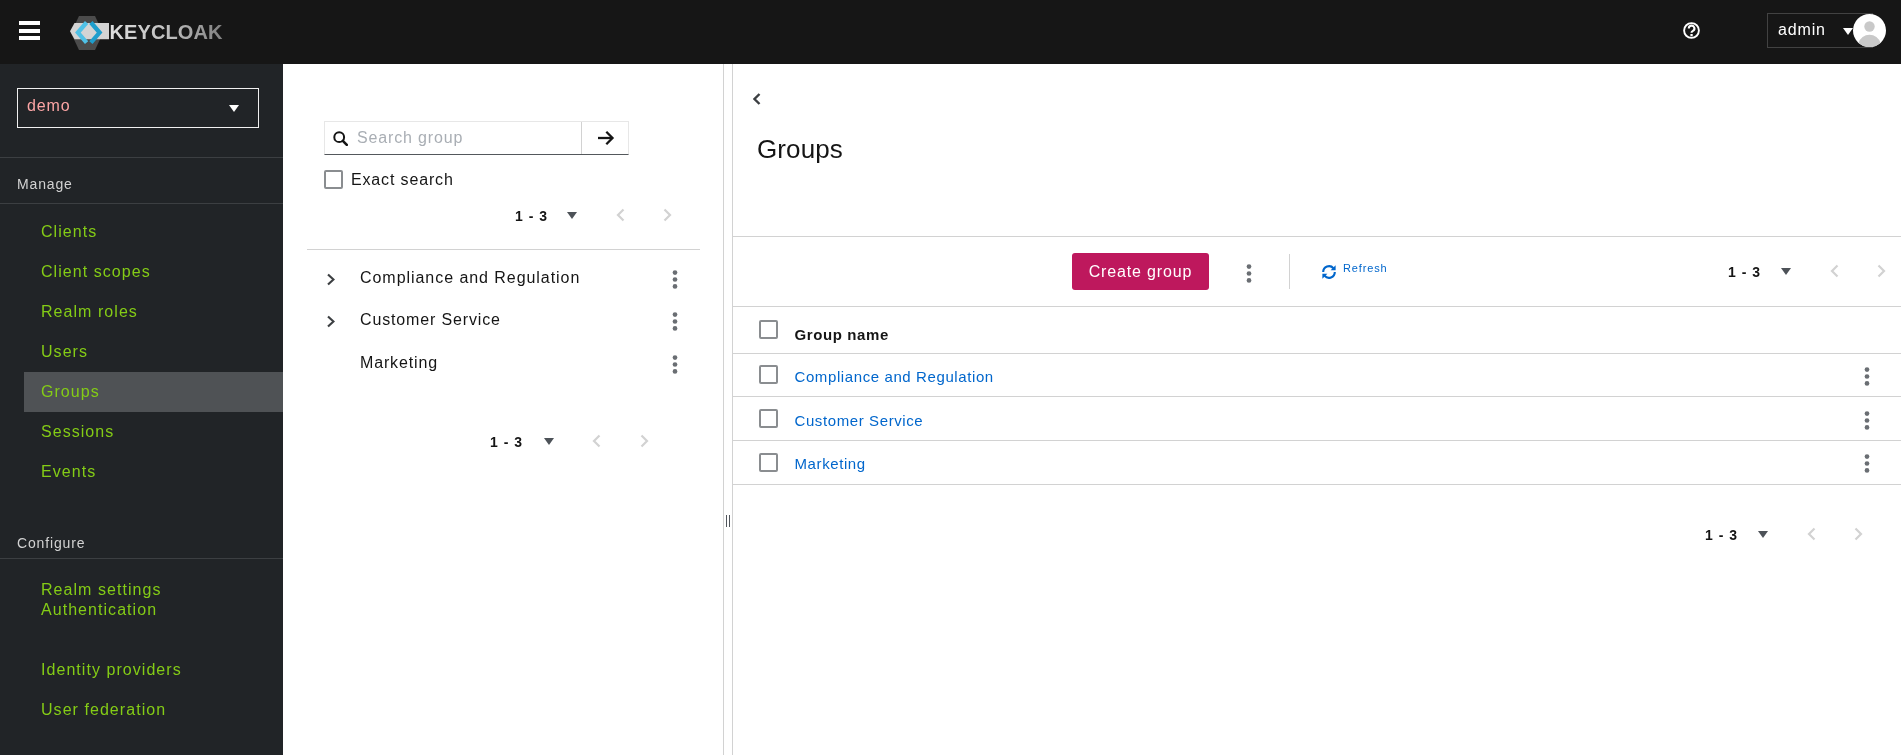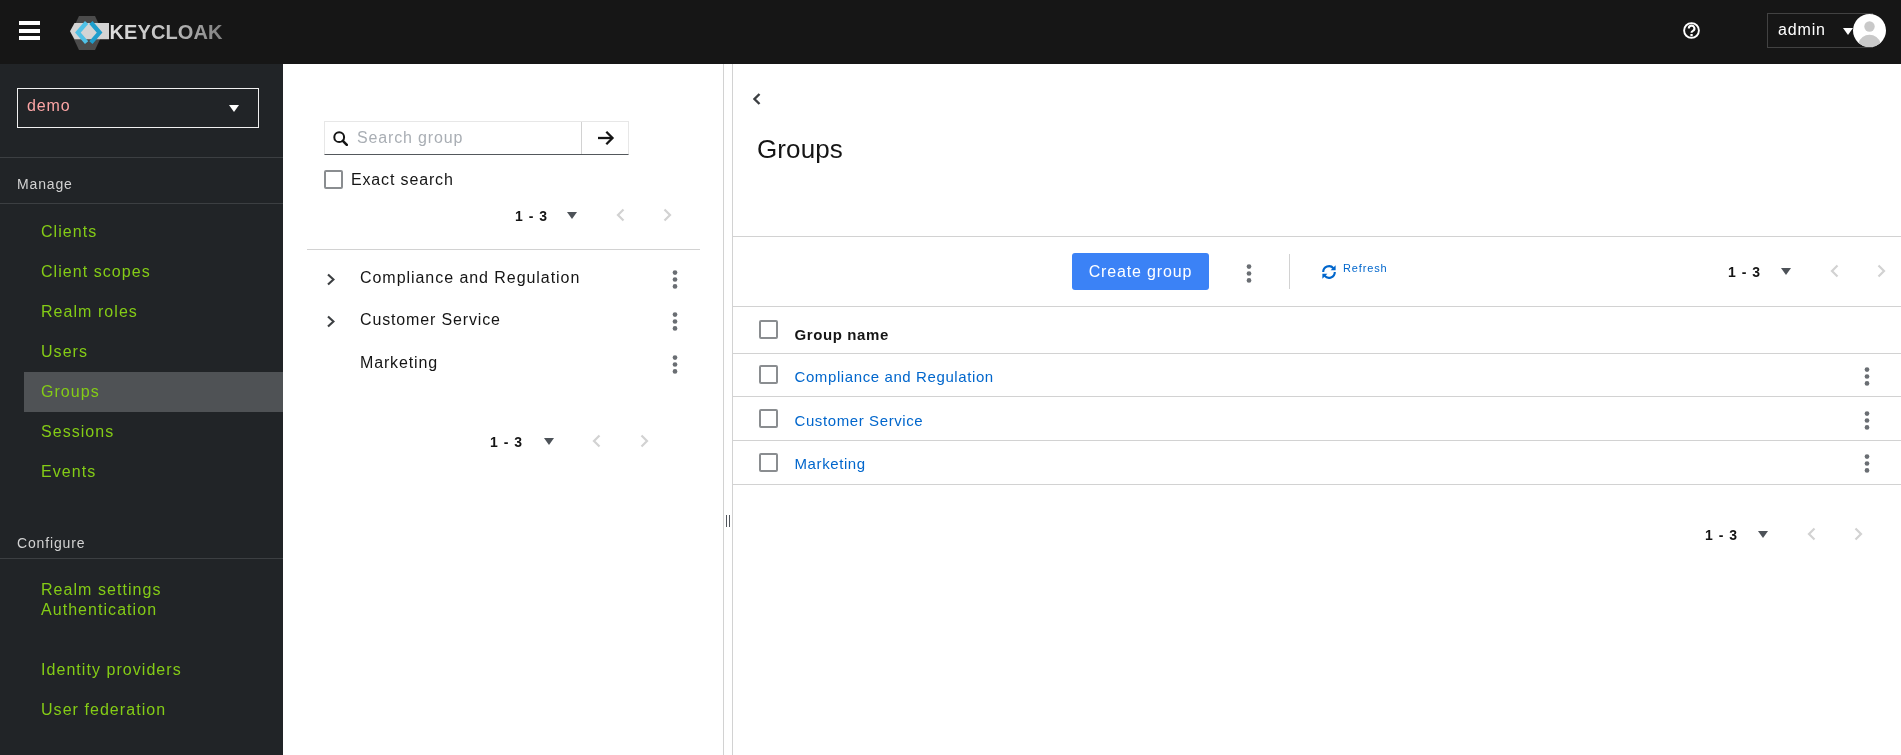--- a/index.html
+++ b/index.html
@@ -35,21 +35,21 @@
 .pag-num { font-size:14px; font-weight:bold; color:#151515; letter-spacing:1px; }
 .pag-caret { width:0; height:0; border-left:5.5px solid transparent; border-right:5.5px solid transparent; border-top:7px solid #4d5258; }
 
 .kebab circle { fill:#6a6e73; }
 
 
 
 
 .main { position:absolute; left:727px; top:64px; width:1174px; height:691px; }
 a.link { color:#0066cc; text-decoration:none; }
-.btn-primary { position:absolute; background:#3b82f6; color:#fff; font-size:16px; border-radius:3px; text-align:center; }
+.btn-primary { position:absolute; background:#be185d; color:#fff; font-size:16px; border-radius:3px; text-align:center; }
 .hdiv { position:absolute; height:1px; background:#d2d2d2; }
 .cell-link { font-size:15px; color:#0066cc; letter-spacing:0.6px; }
 </style>
 </head>
 <body>
 
 <div class="header">
   <div class="hamb">
       <div style="top:0"></div>
       <div style="top:7.5px"></div>

